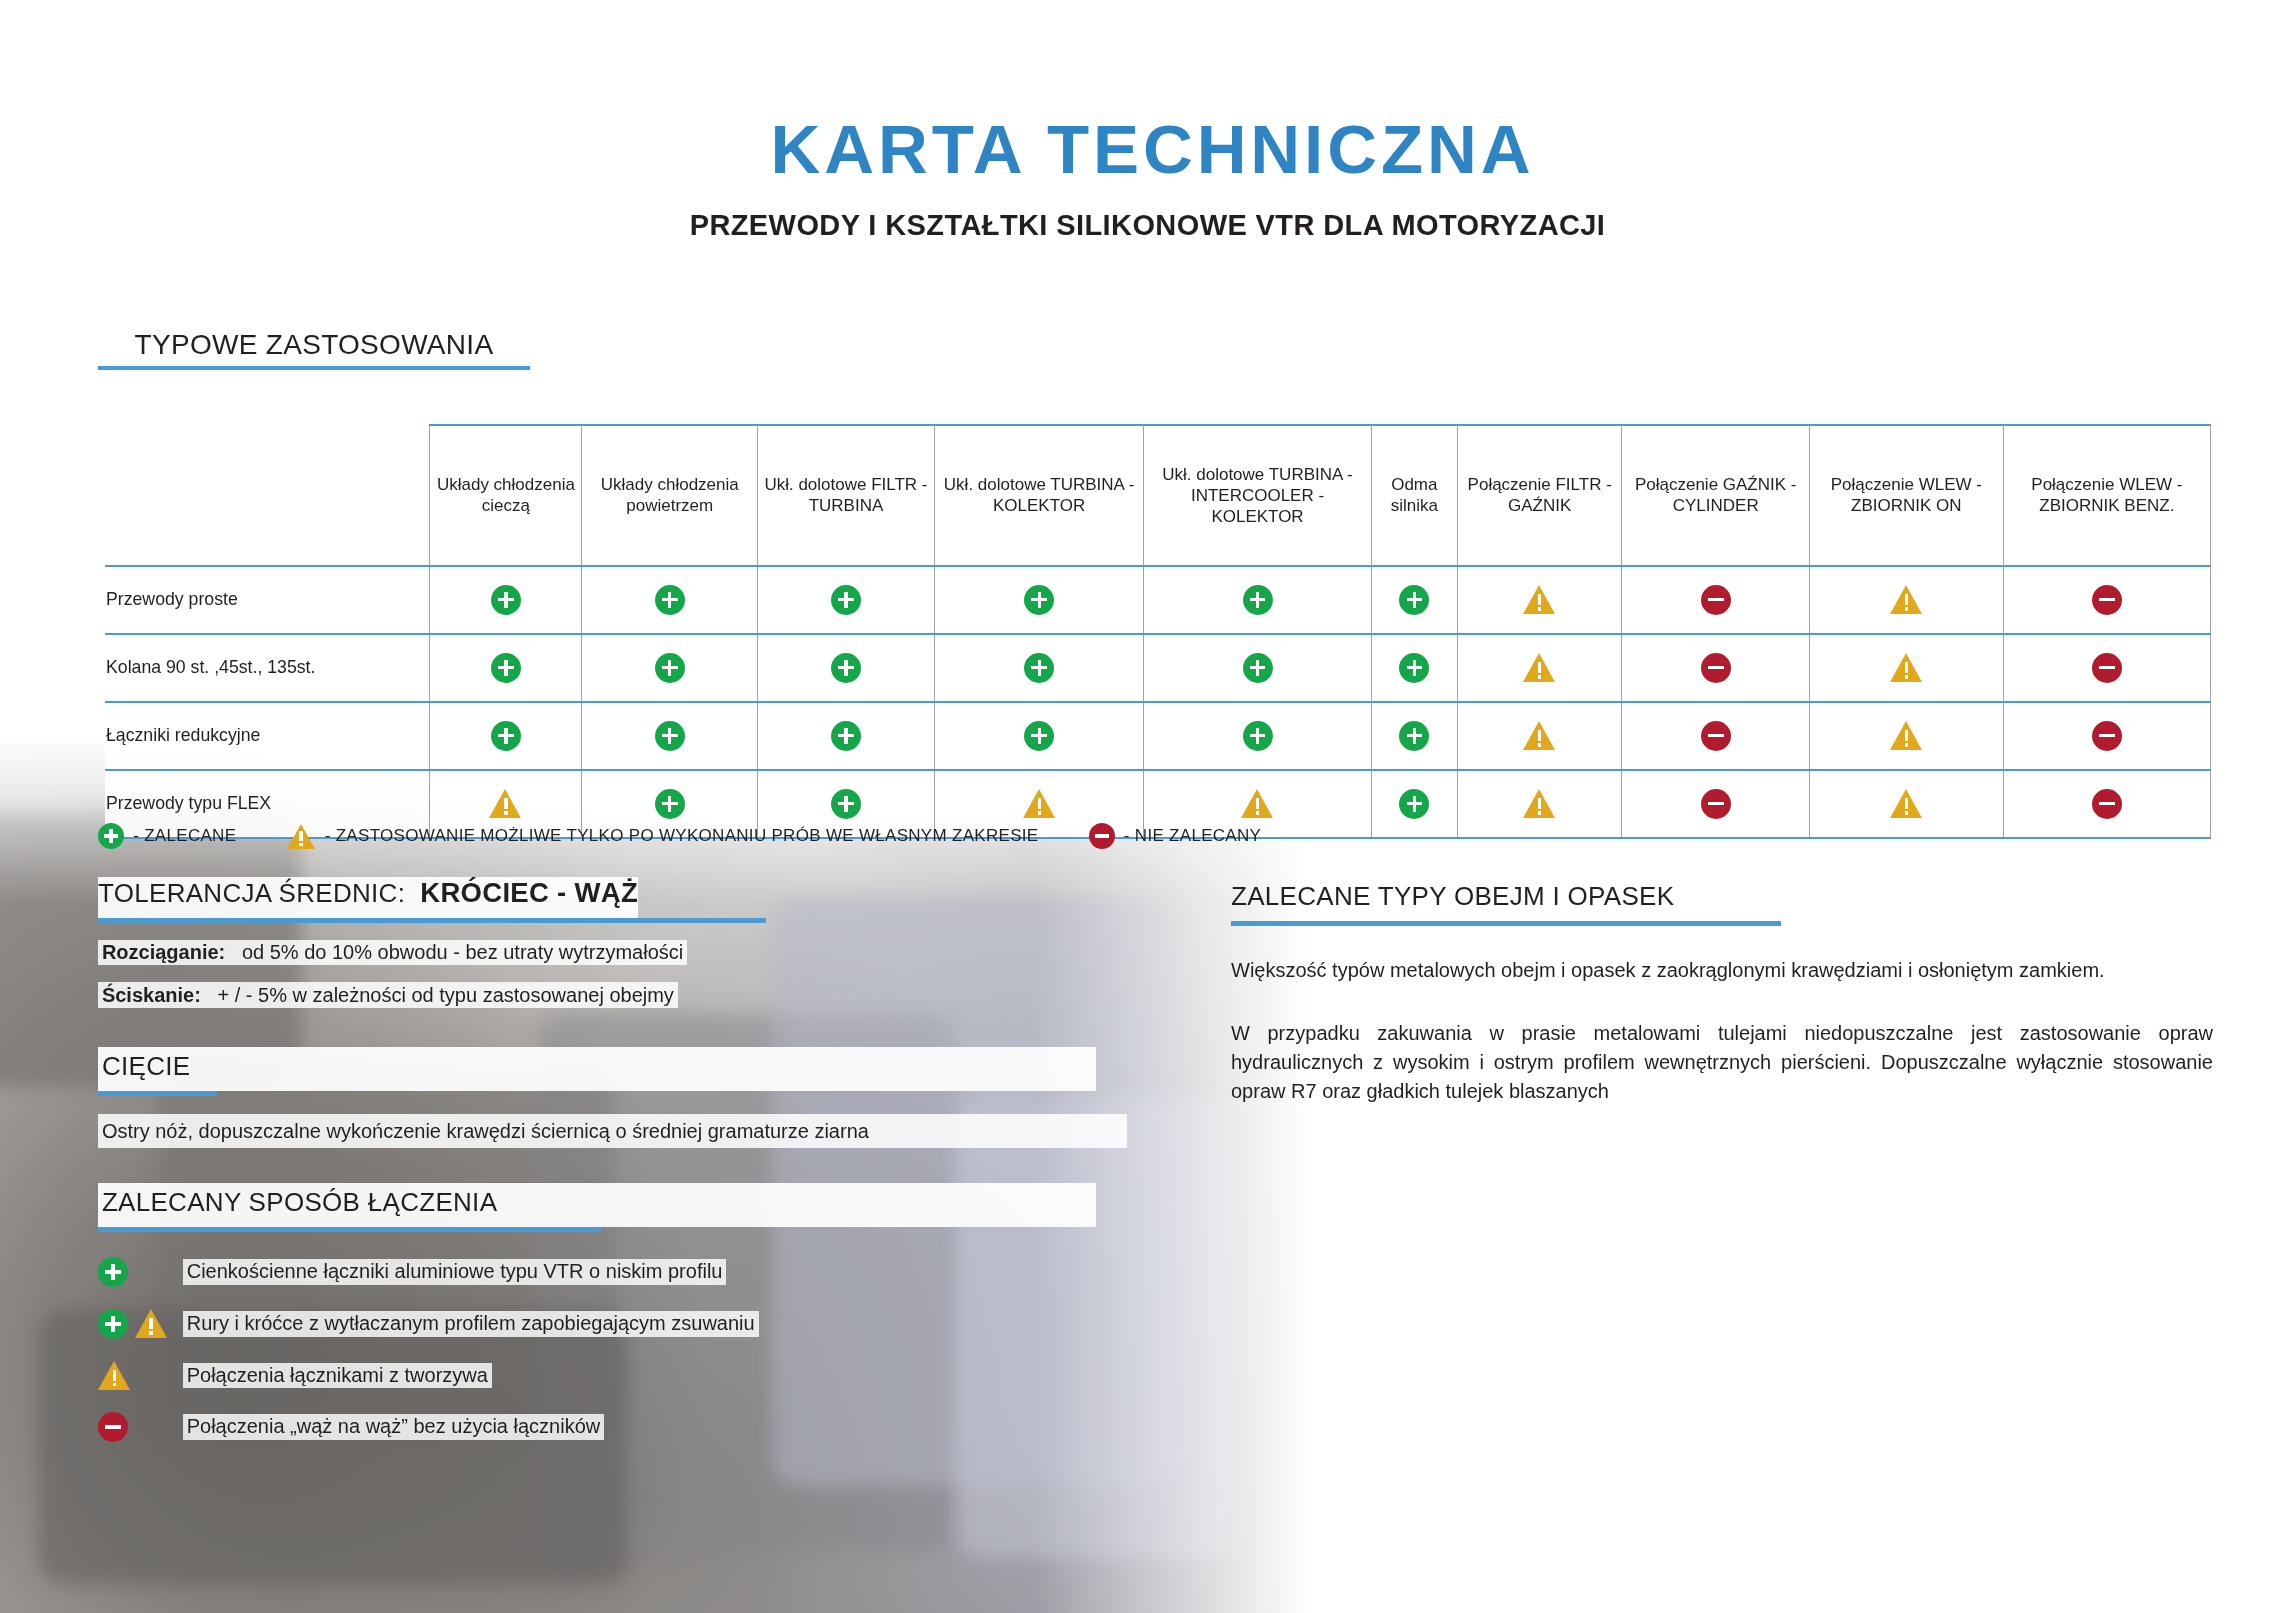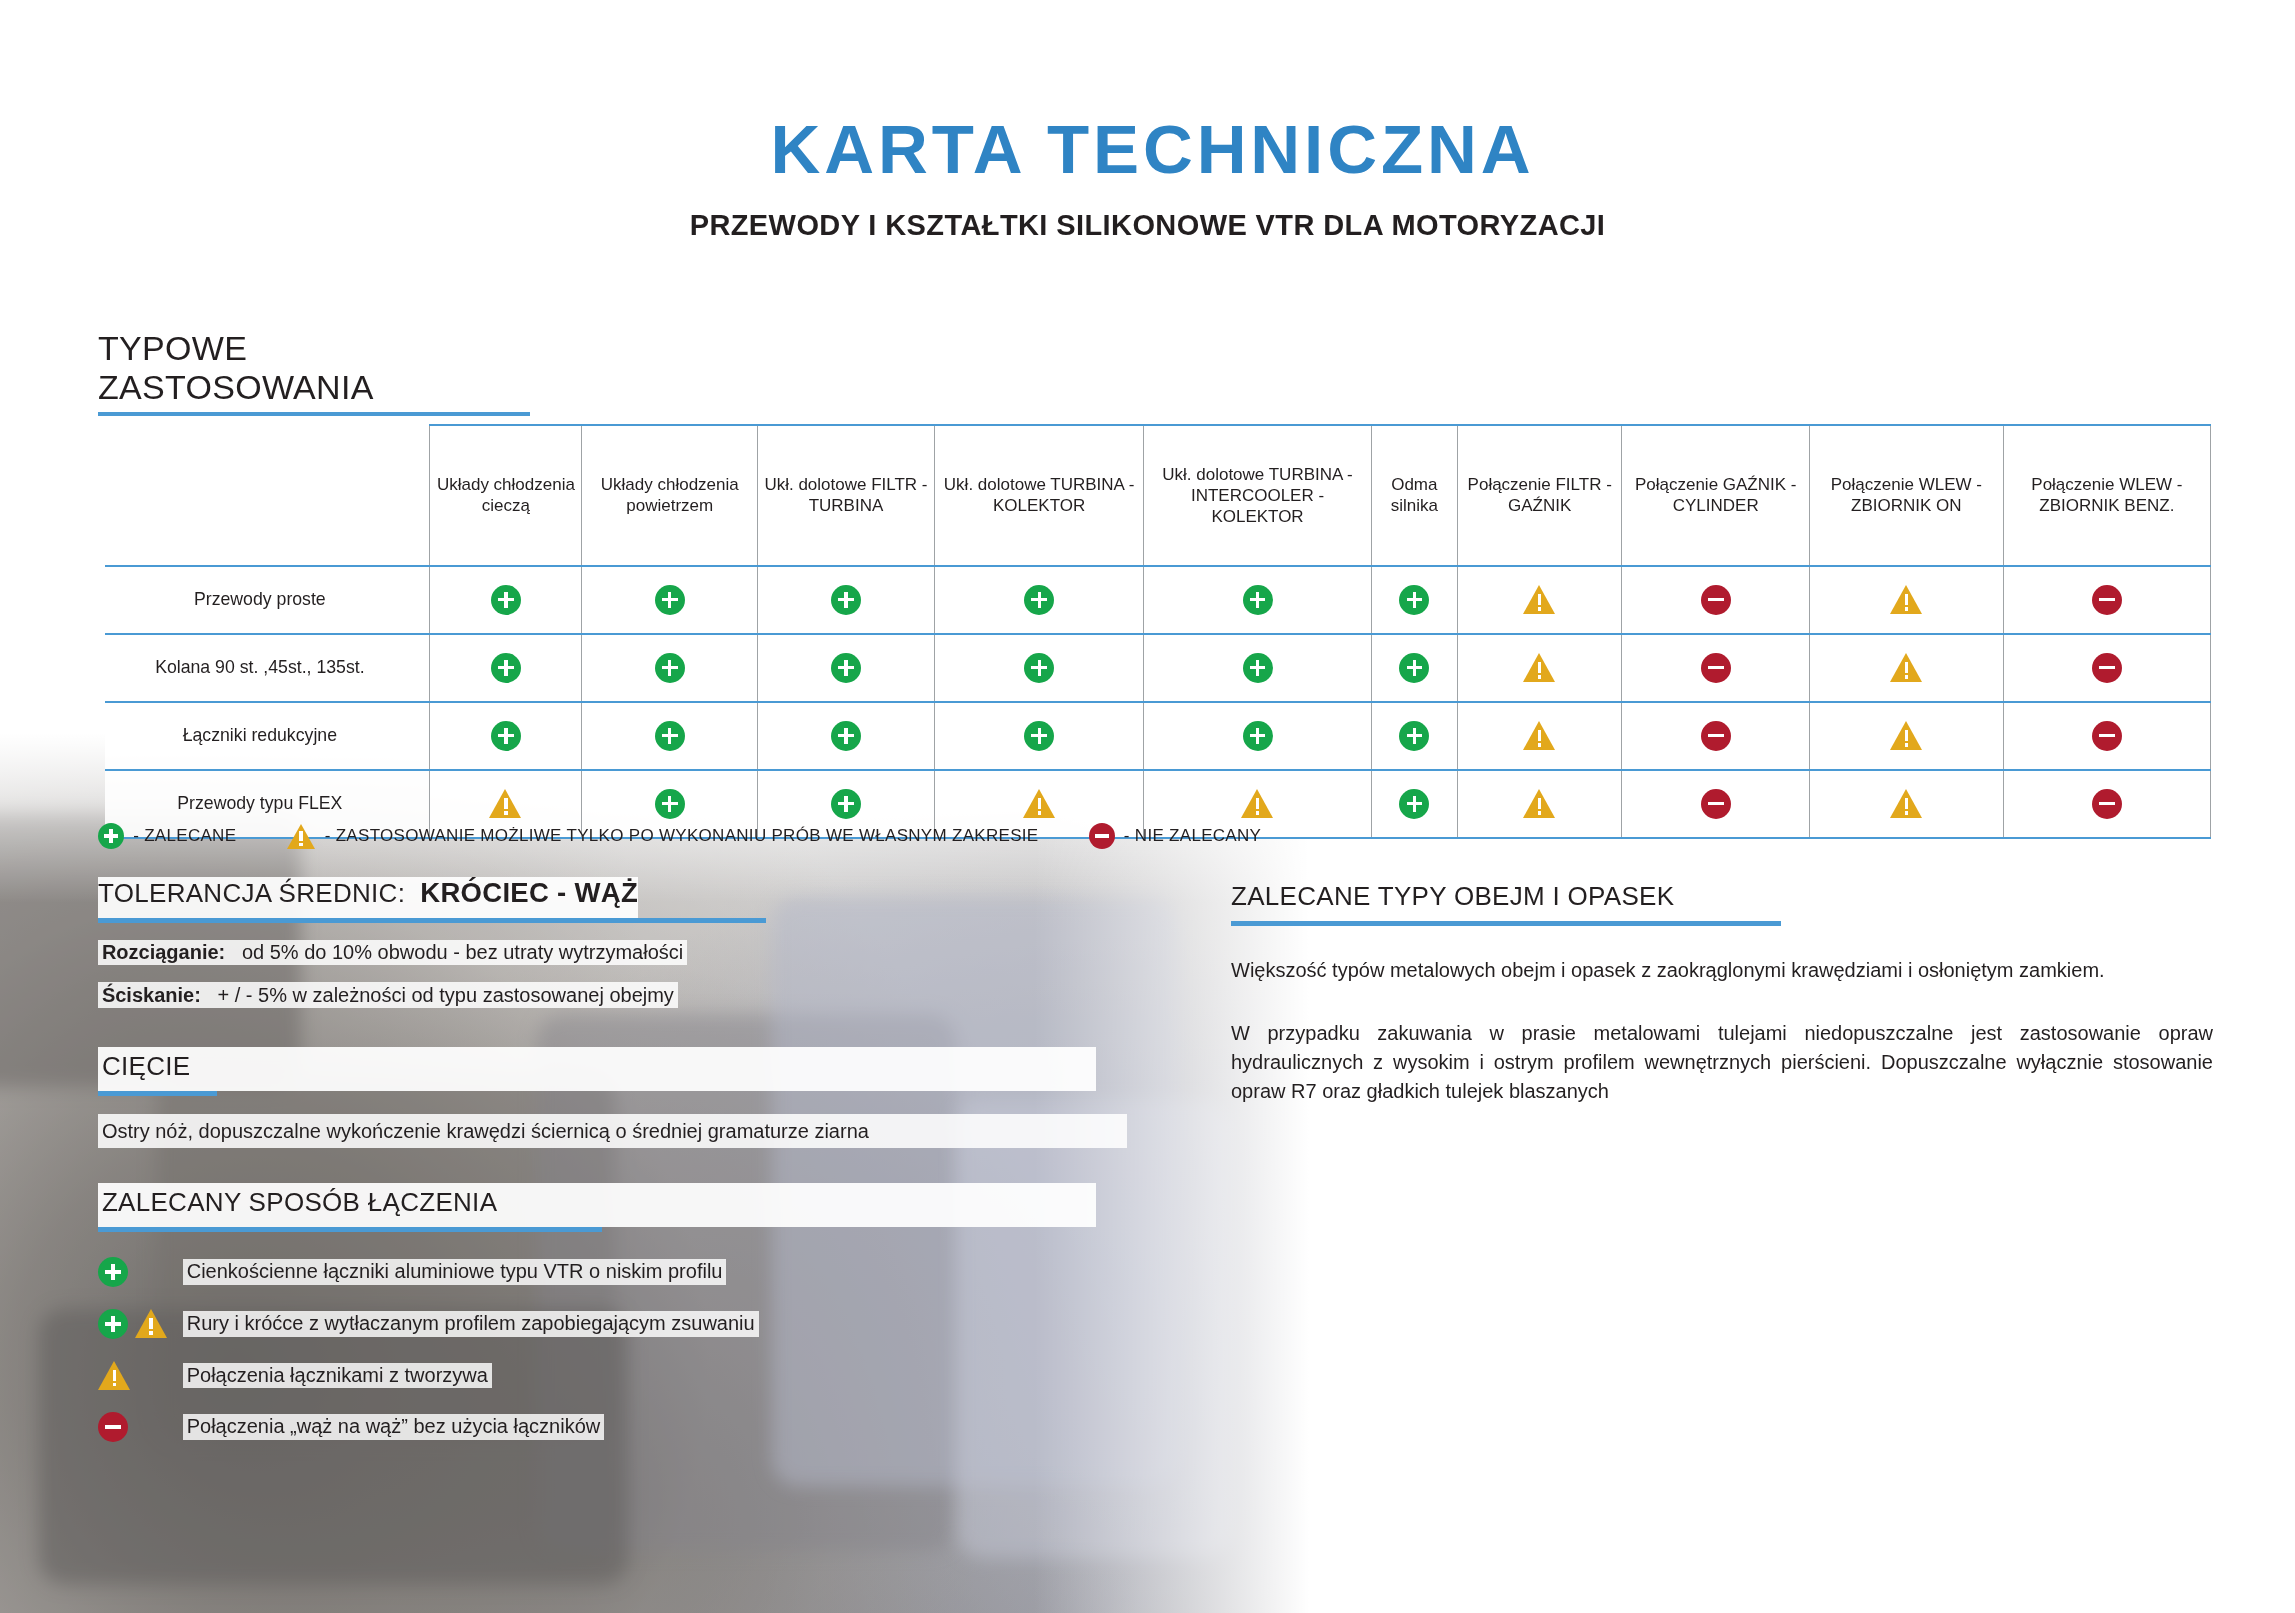--- a/index.html
+++ b/index.html
@@ -88,25 +88,26 @@
     text-align: center;
     font-size: 29px;
     font-weight: bold;
     letter-spacing: 0.4px;
     color: #231f20;
   }
 
   
   .section-head {
     position: absolute;
-    font-size: 34px;
+    font-size: 28px;
     letter-spacing: 0.3px;
     color: #231f20;
     font-weight: normal;
     padding-bottom: 9.2px;
+    text-align: center;
   }
   .section-head .rule {
     position: absolute;
     left: 0;
     bottom: 0;
     height: 4.6px;
     background: #4a9ad4;
   }
 
   
@@ -133,21 +134,21 @@
     border-top: none;
   }
   .apps-table thead th.corner {
     border: none;
     background: transparent;
   }
   .apps-table thead th.first-data-head {
     border-top: 2px solid #4a9ad4;
   }
   .apps-table tbody td.rowlabel {
-    text-align: center;
+    text-align: left;
     padding-right: 15.7px;
     font-size: 17.7px;
     border-left: none;
     border-right: 1.3px solid #9fa3a6;
     border-top: 2px solid #4a9ad4;
     border-bottom: 2px solid #4a9ad4;
     background: rgba(255,255,255,0.9);
     white-space: nowrap;
   }
   .apps-table tbody td {

